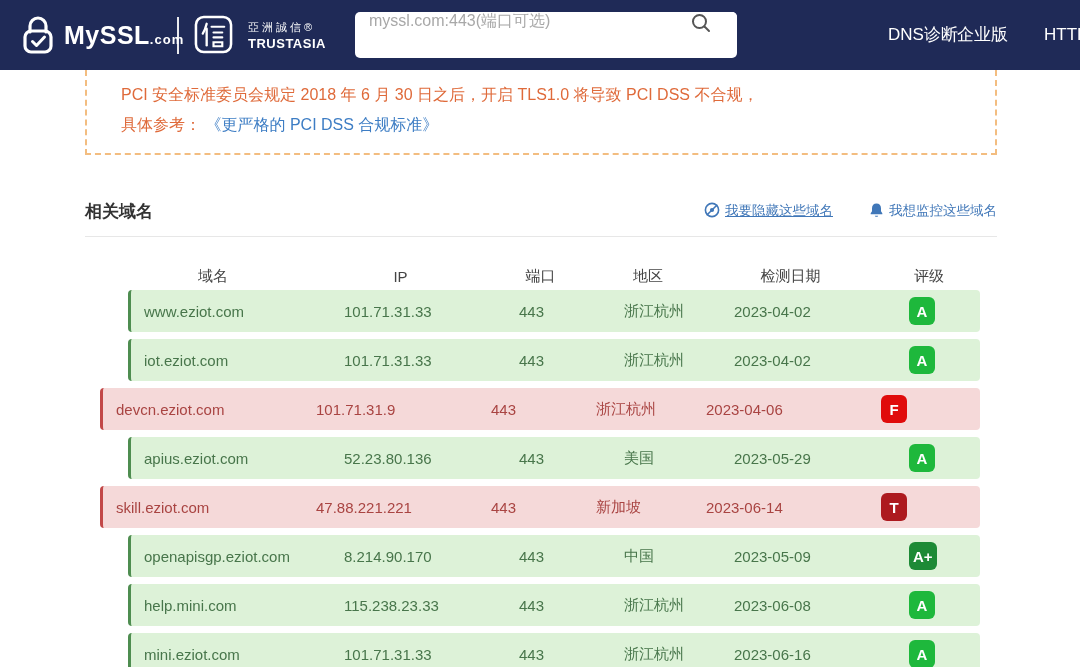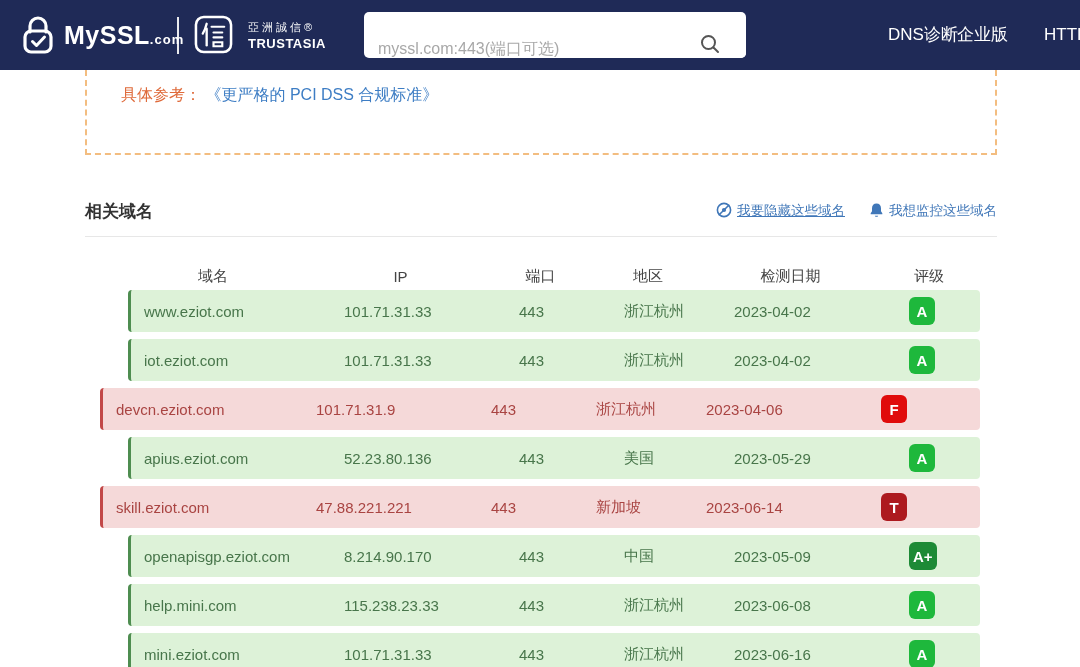--- a/index.html
+++ b/index.html
@@ -20,22 +20,22 @@
   .brand svg { display: block; }
   .brand-text { color: #fff; font-size: 25px; font-weight: bold; margin-left: 8px; letter-spacing: .5px; }
   .brand-text .tld { font-size: 13px; font-weight: bold; letter-spacing: 1px; }
   .brand-divider { position: absolute; left: 177px; top: 17px; width: 2px; height: 37px; background: rgba(255,255,255,.9); }
   .trustasia { position: absolute; left: 194px; top: 15px; display: flex; align-items: center; cursor: pointer; gap: 8px; }
   .ta-text { display: flex; flex-direction: column; margin-left: 7px; color: #fff; }
   .ta-cn { font-size: 11px; letter-spacing: 3px; line-height: 14px; }
   .ta-en { font-size: 13px; font-weight: 800; letter-spacing: .5px; line-height: 20px; }
 
   .searchbox {
-    position: absolute; left: 364px; top: 12px; width: 382px; height: 46px;
-    background: #fff; border-radius: 5px; display: flex; align-items: flex-end; overflow: hidden;
+    position: absolute; left: 355px; top: 12px; width: 382px; height: 46px;
+    background: #fff; border-radius: 5px; display: flex; align-items: flex-start; overflow: hidden;
   }
   .searchbox input {
     flex: 1; border: none; outline: none; padding: 0 14px; font-size: 16px; color: #555;
     font-family: "Liberation Sans", "DejaVu Sans", sans-serif; background: transparent;
   }
   .searchbox input::placeholder { color: #a8a8a8; }
   .search-sep { width: 1px; background: #ddd; margin: 6px 0; }
   .search-btn { width: 73px; border: none; background: #fff; display: flex; align-items: center; justify-content: center; cursor: pointer; }
 
   .topmenu-item {
@@ -54,21 +54,21 @@
   }
   .notice p { font-size: 16px; line-height: 25px; color: var(--notice-text, #df6a3a); margin-top: 5px; }
   .notice .notice-link { color: var(--notice-link, #3d7dc4); text-decoration: none; cursor: pointer; }
 
   
   .section-head {
     position: absolute; left: 85px; top: 196px; width: 912px; height: 30px;
     display: flex; align-items: center; justify-content: space-between;
   }
   .section-title { font-size: 17px; font-weight: 700; color: #333; }
-  .section-links { display: flex; align-items: center; gap: 24px; }
+  .section-links { display: flex; align-items: center; gap: 36px; }
   .section-links a { display: flex; align-items: center; gap: 5px; font-size: 13.5px; color: var(--link-blue, #4077b8); cursor: pointer; }
   .section-links a.underlined .lnk-txt { text-decoration: underline; }
   .section-divider { position: absolute; left: 85px; top: 236px; width: 912px; height: 1px; background: #e7e7e7; }
 
   
   .domain-table { position: absolute; left: 100px; top: 262px; width: 880px; }
   .thead, .trow {
     display: grid;
     grid-template-columns: 200px 175px 105px 110px 175px 1fr;
     align-items: center;
@@ -134,20 +134,21 @@
         </span>
       </button>
     </div>
 
     <a class="topmenu-item">DNS诊断</a>
     <a class="topmenu-item">企业版</a>
     <a class="topmenu-item">HTTP</a>
   </header>
 
   <div class="notice">
+    <p>PCI 安全标准委员会规定 2018 年 6 月 30 日之后，开启 TLS1.0 将导致 PCI DSS 不合规，</p>
     <p><span>具体参考： </span><a class="notice-link">《更严格的 PCI DSS 合规标准》</a></p>
   </div>
 
   <div class="section-head">
     <h2 class="section-title">相关域名</h2>
     <div class="section-links">
       <a class="underlined">
         <span>
           <svg width="16" height="16" viewBox="0 0 16 16" fill="none">
             <circle cx="8" cy="8" r="6.6" stroke="#4077b8" stroke-width="1.6"></circle>

